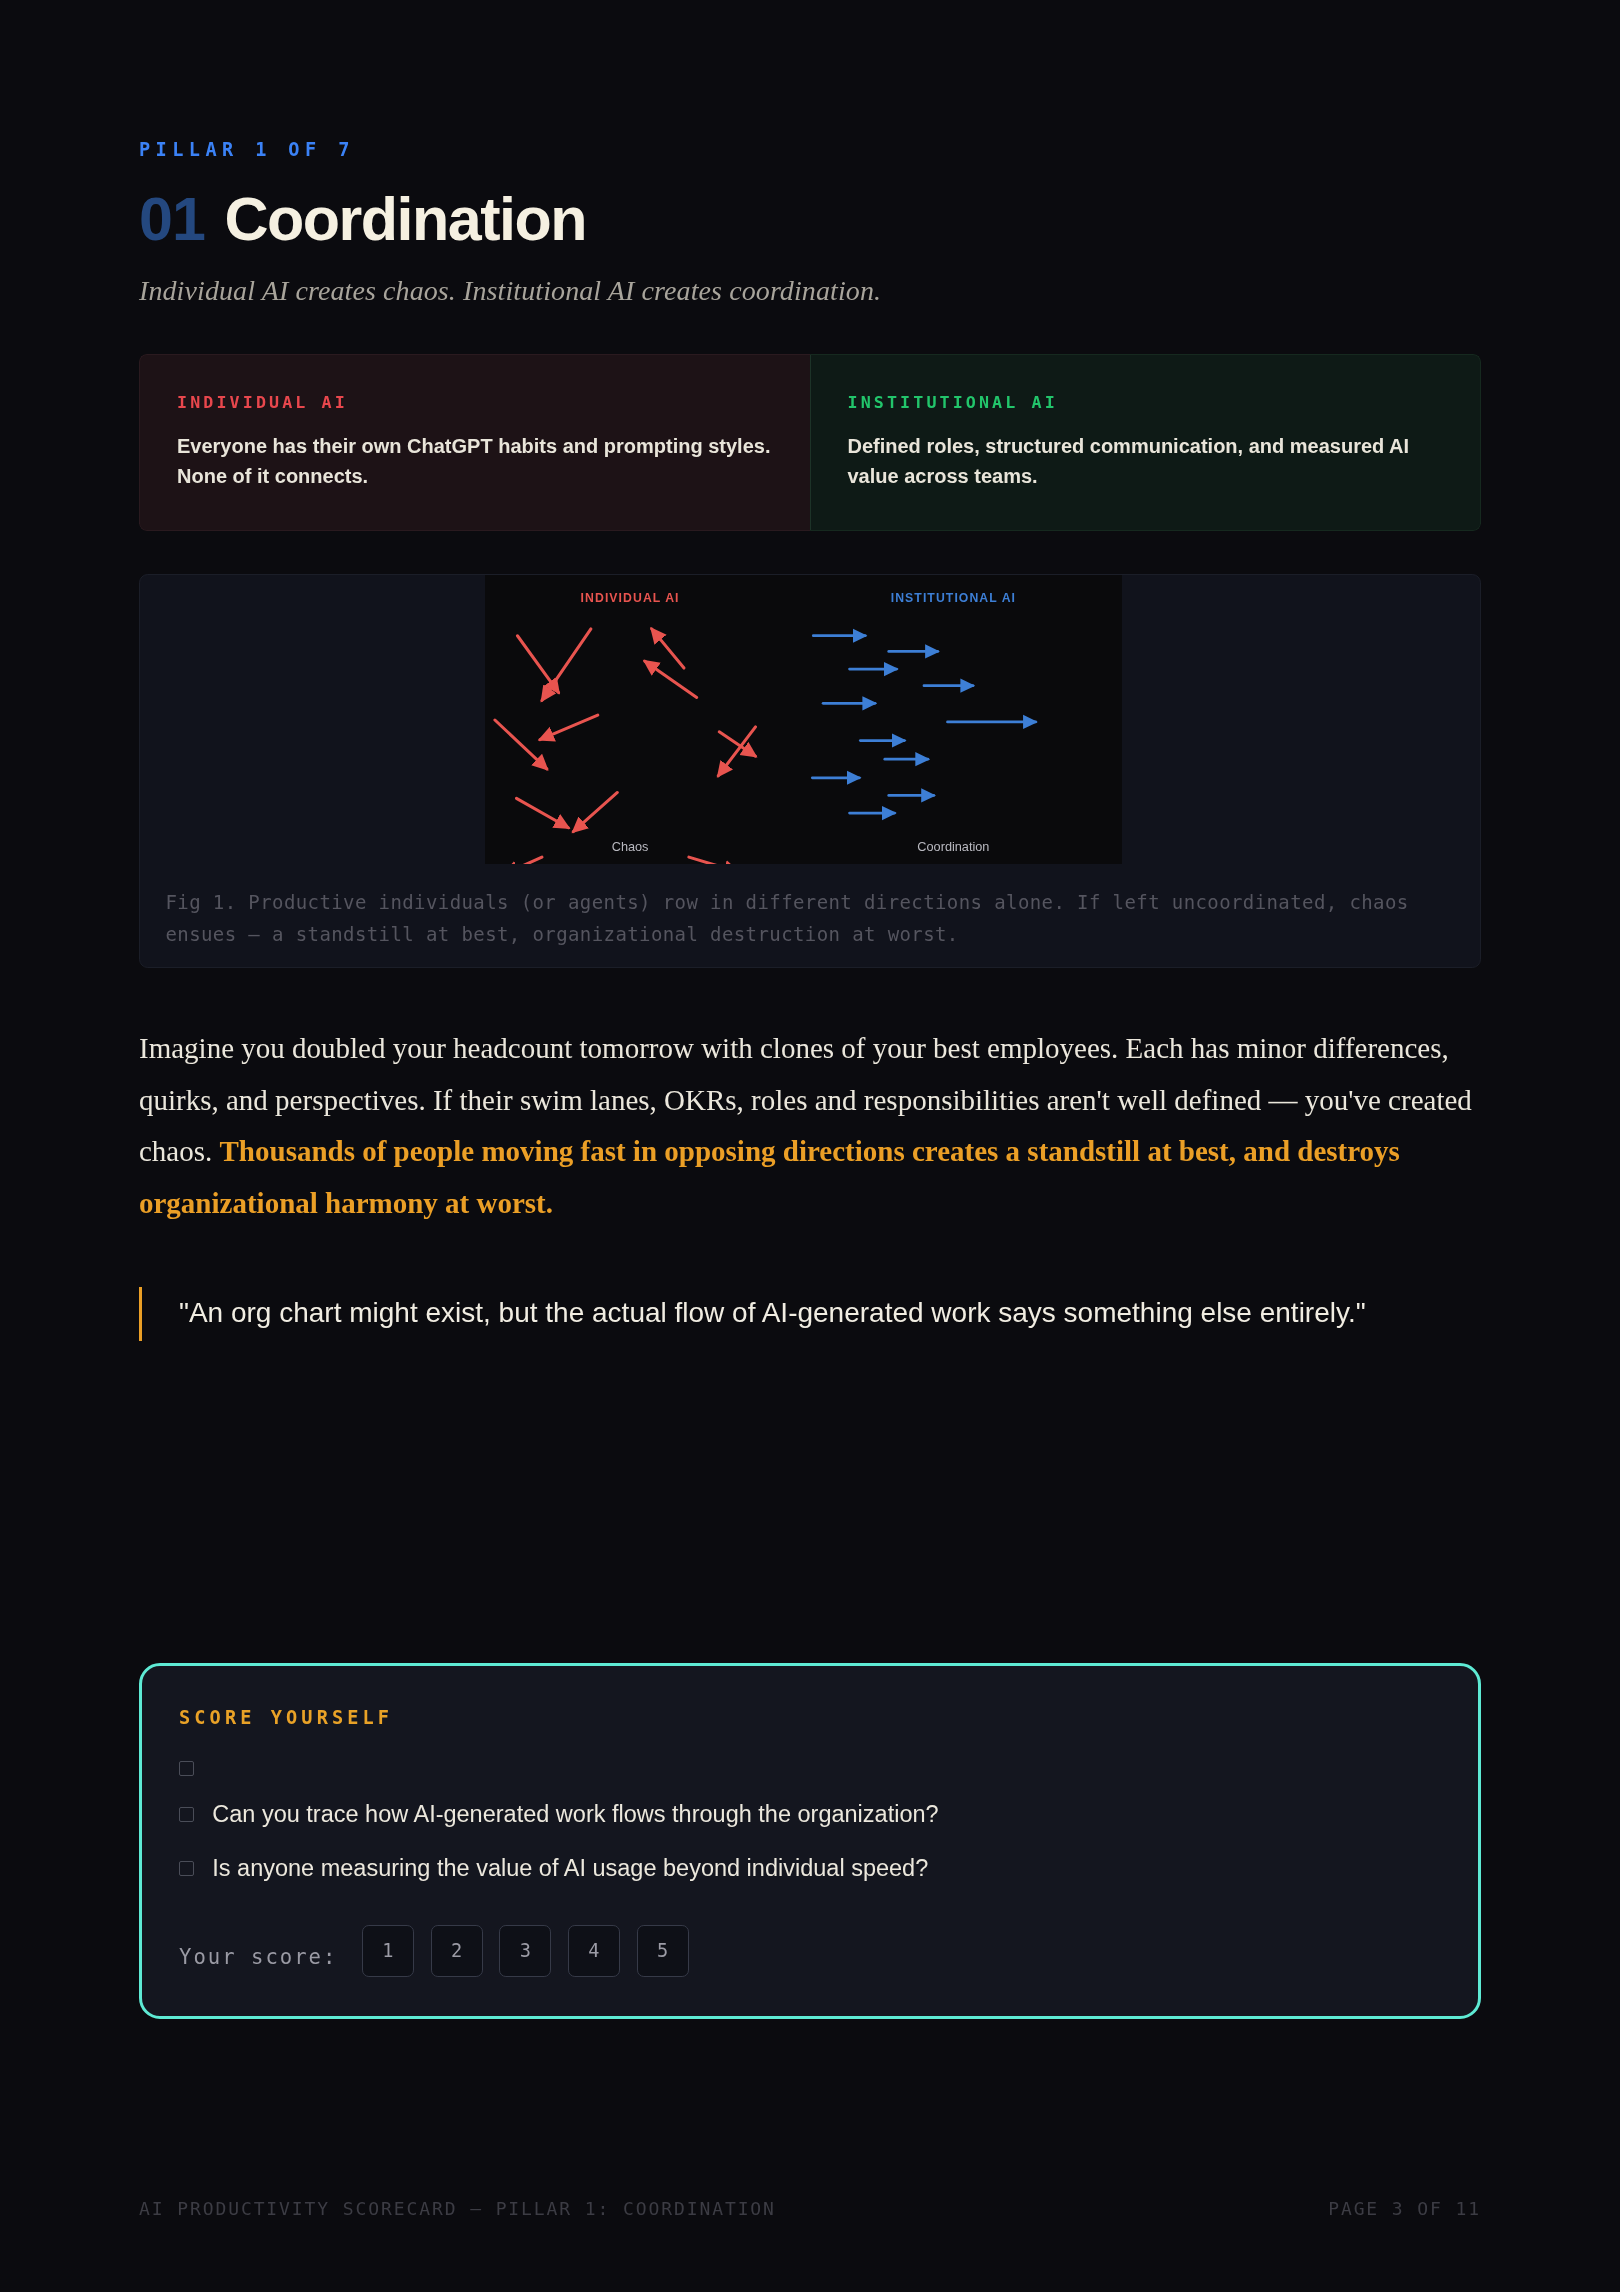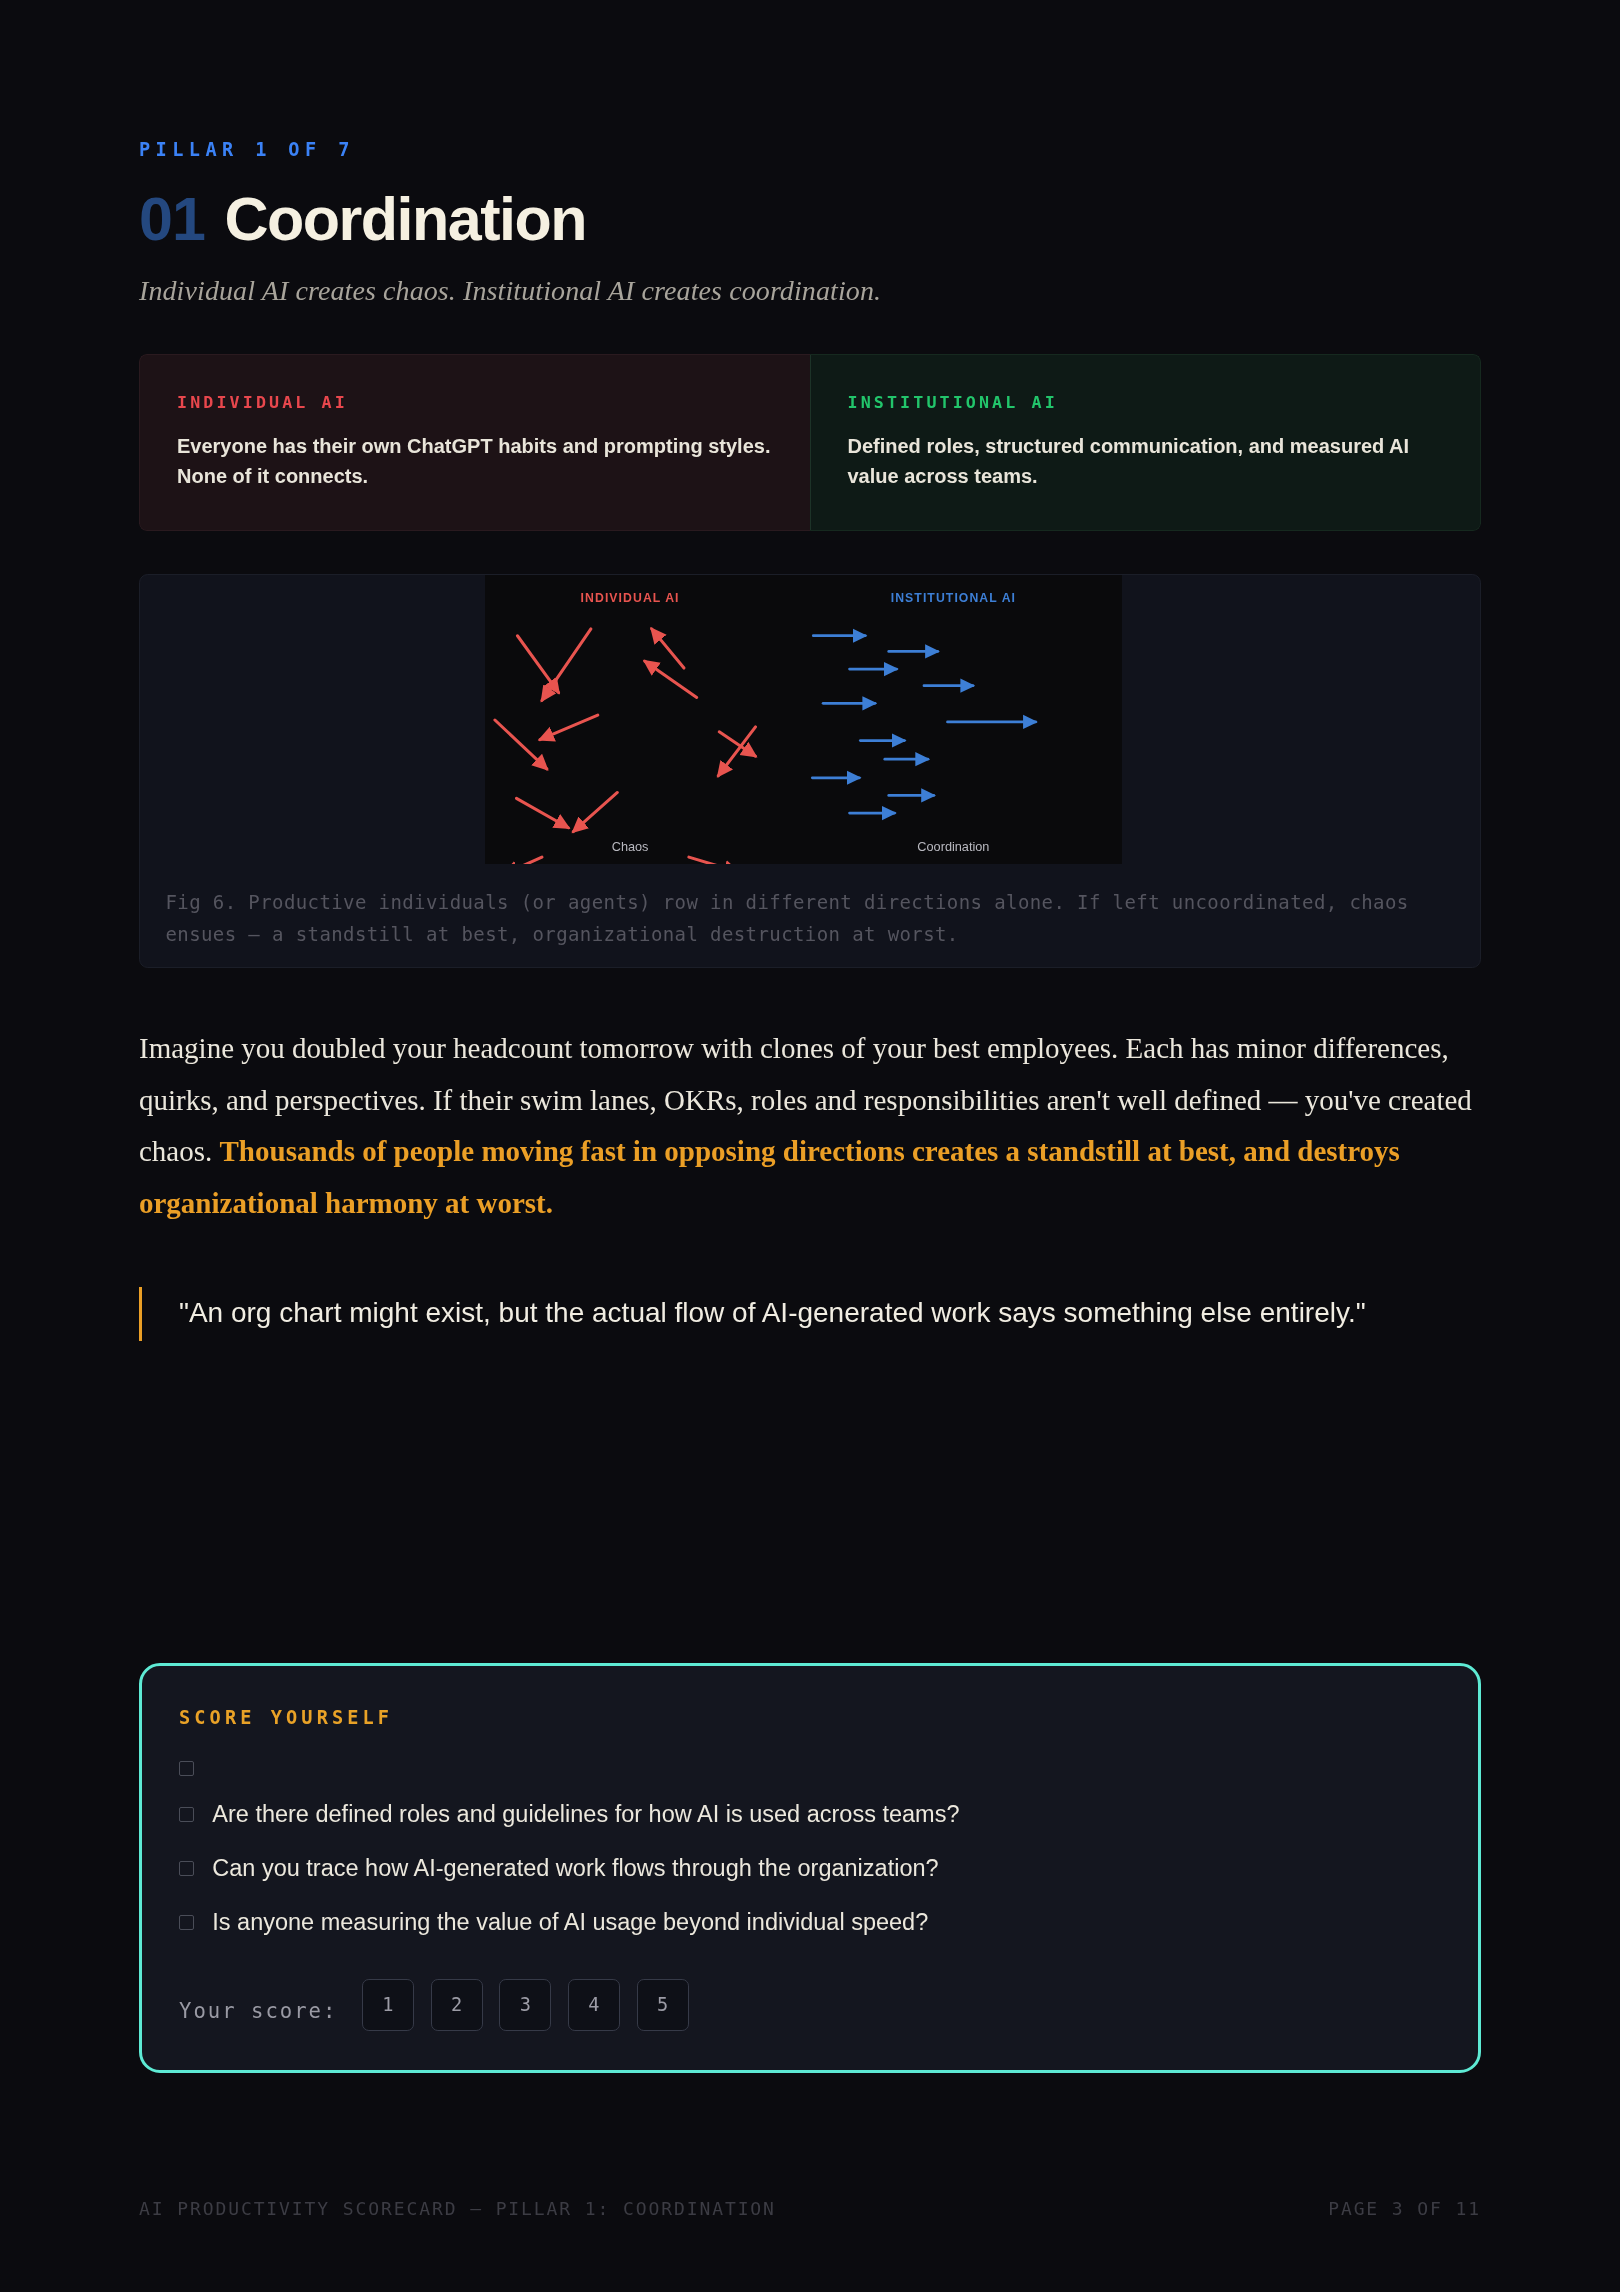--- a/index.html
+++ b/index.html
@@ -318,41 +318,37 @@
           <line x1="408" y1="188" x2="452" y2="188" marker-end="url(#ahB)"></line>
           <line x1="334" y1="207" x2="382" y2="207" marker-end="url(#ahB)"></line>
           <line x1="412" y1="225" x2="458" y2="225" marker-end="url(#ahB)"></line>
           <line x1="372" y1="243" x2="418" y2="243" marker-end="url(#ahB)"></line>
         </g>
 
         <text class="diagram-foot" x="148" y="282" text-anchor="middle">Chaos</text>
         <text class="diagram-foot" x="478" y="282" text-anchor="middle">Coordination</text>
       </svg>
     </div>
-    <div class="figure-caption">Fig 6. Productive individuals (or agents) row in different directions alone. If left uncoordinated, chaos ensues — a standstill at best, organizational destruction at worst.</div>
+    <div class="figure-caption">Fig 1. Productive individuals (or agents) row in different directions alone. If left uncoordinated, chaos ensues — a standstill at best, organizational destruction at worst.</div>
   </div>
 
   <div class="body-copy">
     <span>Imagine you doubled your headcount tomorrow with clones of your best employees. Each has minor differences, quirks, and perspectives. If their swim lanes, OKRs, roles and responsibilities aren't well defined — you've created chaos. </span><span class="highlight">Thousands of people moving fast in opposing directions creates a standstill at best, and destroys organizational harmony at worst.</span>
   </div>
 
   <div class="quote">"An org chart might exist, but the actual flow of AI-generated work says something else entirely."</div>
 
 </div>
 
 <div class="scorecard">
   <div class="score-head">SCORE YOURSELF</div>
 
   <div class="check-list">
     <div class="check-item">
       <span class="checkbox"></span>
-    </div>
-    <div class="check-item">
-      <span class="checkbox"></span>
-      <span class="check-text">Are there defined roles and guidelines for how AI is used across teams?</span>
     </div>
     <div class="check-item">
       <span class="checkbox"></span>
       <span class="check-text">Can you trace how AI-generated work flows through the organization?</span>
     </div>
     <div class="check-item">
       <span class="checkbox"></span>
       <span class="check-text">Is anyone measuring the value of AI usage beyond individual speed?</span>
     </div>
   </div>

